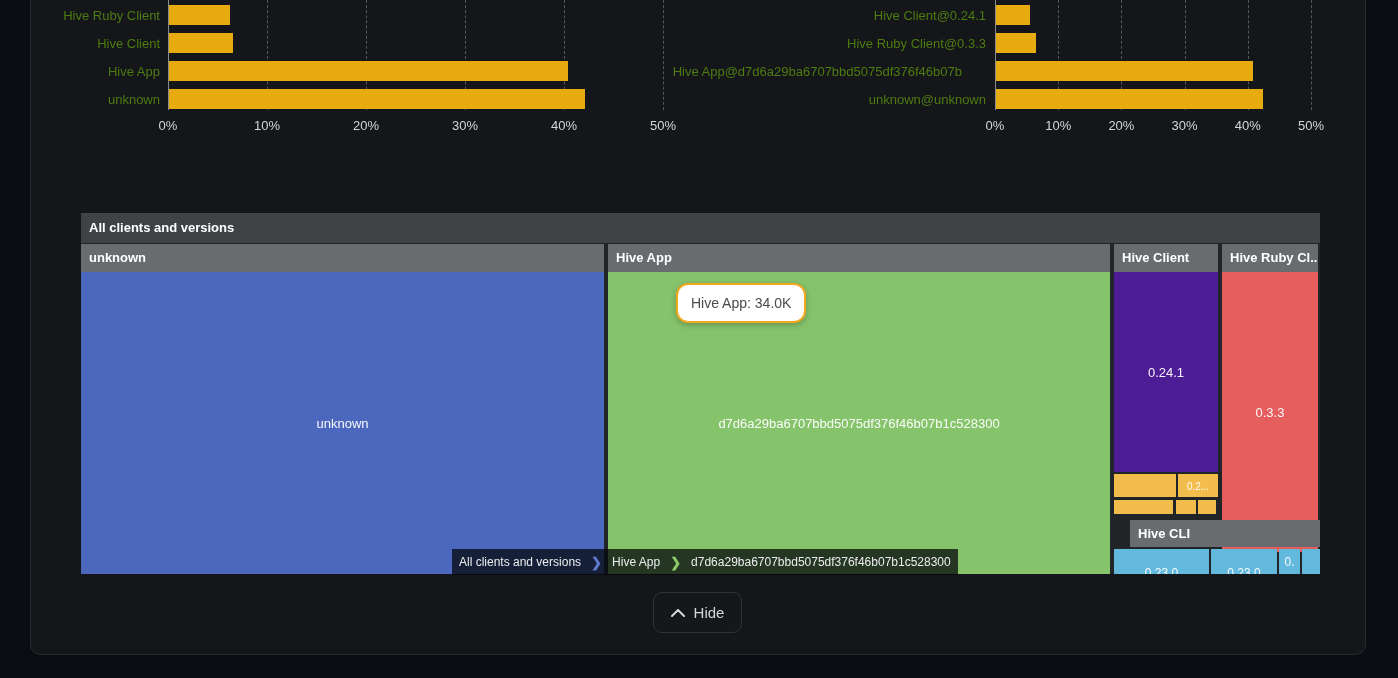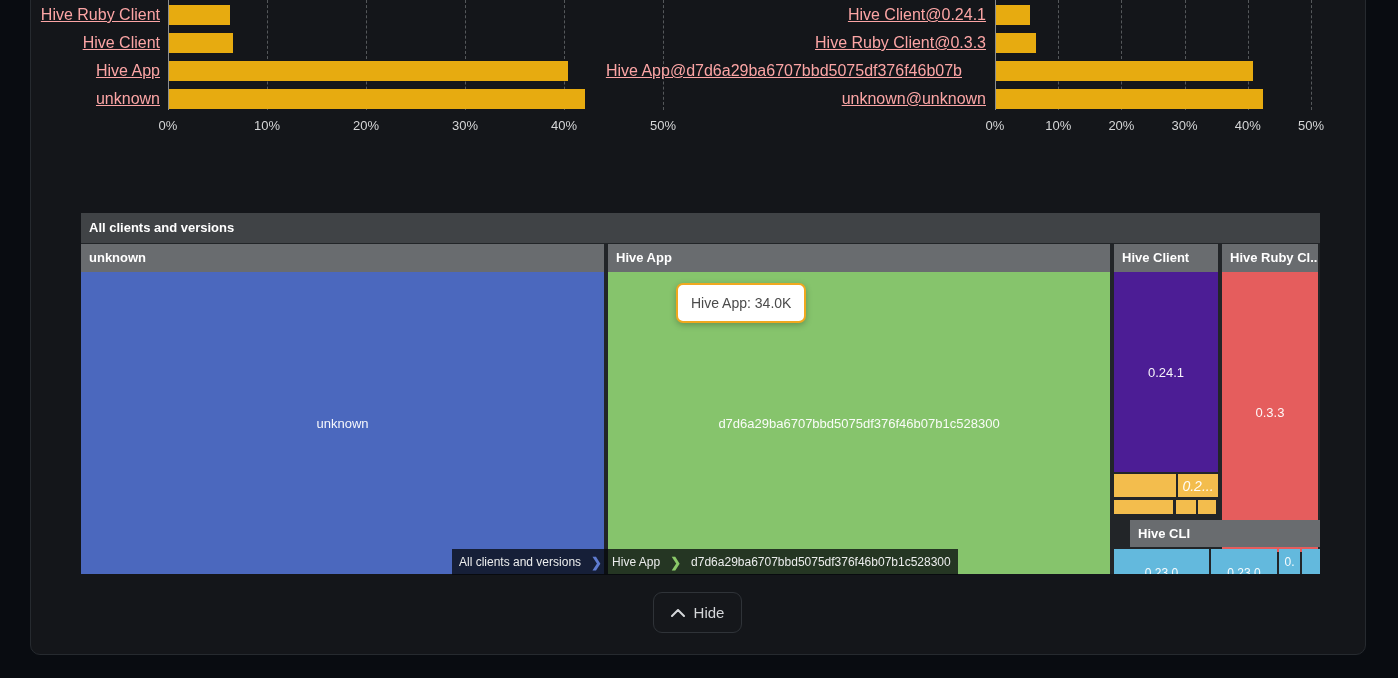--- a/index.html
+++ b/index.html
@@ -2,35 +2,35 @@
 <html><head>
 <meta charset="utf-8">
 <style>
   html,body{margin:0;padding:0;background:#090c11;}
   .stage{position:relative;width:1398px;height:678px;overflow:hidden;
          font-family:"Liberation Sans",sans-serif;-webkit-font-smoothing:antialiased;}
   .card{position:absolute;left:30px;top:-12px;width:1334px;height:665px;
         background:#14161a;border:1px solid #262a2f;border-radius:10px;}
   
   .cat-label{position:absolute;display:flex;align-items:center;justify-content:flex-end;
-             color:#fca5a5;font-size:16px;white-space:nowrap;text-decoration:underline;}
+             color:#4d7c0f;font-size:13px;white-space:nowrap;}
   .bar{position:absolute;background:#e7ab10;}
   .gridline{position:absolute;width:0;border-left:1px dashed #55585b;}
   .axisline{position:absolute;width:0;border-left:1px solid #8b8d8f;}
   .tick{position:absolute;transform:translateX(-50%);color:#d5d6d7;font-size:13px;white-space:nowrap;}
   
   .treemap{position:absolute;left:81px;top:213px;width:1239px;height:361px;
            background:#222528;overflow:hidden;}
   .tm-node{position:absolute;overflow:hidden;}
   .tm-header-label{display:block;font-weight:bold;font-size:13px;color:#ffffff;
                    padding-left:8px;white-space:nowrap;overflow:hidden;}
   .tm-block-label{position:absolute;left:0;right:0;text-align:center;font-size:13px;
                   color:rgba(255,255,255,0.95);white-space:nowrap;}
   .tooltip{position:absolute;left:676px;top:283px;background:#ffffff;
-           border:2px solid #f0a81f;border-radius:7px;padding:9px 13px;
+           border:2px solid #f0a81f;border-radius:12px;padding:9px 13px;
            color:#4b4b4b;font-size:14px;line-height:18px;white-space:nowrap;
            box-shadow:0 2px 6px rgba(0,0,0,0.25);}
   .breadcrumb{position:absolute;left:452px;top:549px;height:26px;display:flex;align-items:stretch;}
   .bc-seg{background:rgba(4,7,11,0.75);color:#eceded;font-size:12px;line-height:26px;
           padding:0 7px;white-space:nowrap;}
   .bc-chev{background:rgba(4,7,11,0.75);width:17px;display:flex;align-items:center;
            justify-content:center;font-size:13px;font-weight:bold;}
   
   .hide-btn{position:absolute;left:653px;top:592px;width:89px;height:41px;
             background:#15171b;border:1px solid #2f3338;border-radius:9px;
@@ -63,21 +63,21 @@
         <span class="tm-block-label" style="top: 50%; transform: translateY(-50%);">d7d6a29ba6707bbd5075df376f46b07b1c528300</span>
       </div>
       <div class="tm-node" style="left: 1033px; top: 31px; width: 104px; height: 28px; background: rgb(105, 108, 111);">
         <span class="tm-header-label" style="line-height: 28px;">Hive Client</span>
       </div>
       <div class="tm-node" style="left: 1033px; top: 59px; width: 104px; height: 200px; background: #4c1d95;">
         <span class="tm-block-label" style="top: 50%; transform: translateY(-50%);">0.24.1</span>
       </div>
       <div class="tm-node" style="left: 1033px; top: 261px; width: 62px; height: 23px; background: rgb(243, 189, 77);"></div>
       <div class="tm-node" style="left: 1097px; top: 261px; width: 40px; height: 23px; background: rgb(243, 189, 77);">
-        <span class="tm-block-label" style="font-size: 14px; top: 50%; transform: translateY(-50%); font-style: italic;">0.2...</span>
+        <span class="tm-block-label" style="font-size: 10px; top: 50%; transform: translateY(-50%);">0.2...</span>
       </div>
       <div class="tm-node" style="left: 1033px; top: 287px; width: 59px; height: 14px; background: rgb(243, 189, 77);"></div>
       <div class="tm-node" style="left: 1095px; top: 287px; width: 20px; height: 14px; background: rgb(243, 189, 77);"></div>
       <div class="tm-node" style="left: 1117px; top: 287px; width: 18px; height: 14px; background: rgb(243, 189, 77);"></div>
       <div class="tm-node" style="left: 1141px; top: 31px; width: 96px; height: 28px; background: rgb(105, 108, 111);">
         <span class="tm-header-label" style="line-height: 28px;">Hive Ruby Cl...</span>
       </div>
       <div class="tm-node" style="left: 1141px; top: 59px; width: 96px; height: 280px; background: rgb(229, 93, 93);">
         <span class="tm-block-label" style="top: 50%; transform: translateY(-50%);">0.3.3</span>
       </div>

